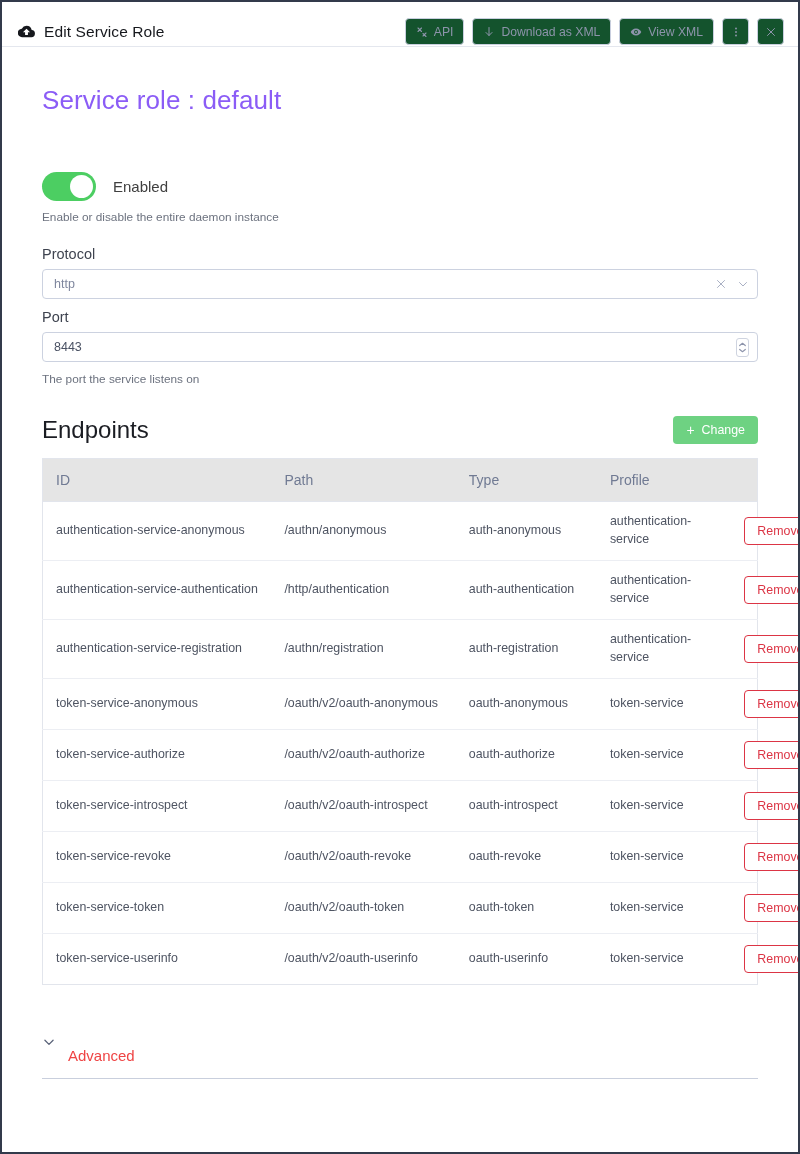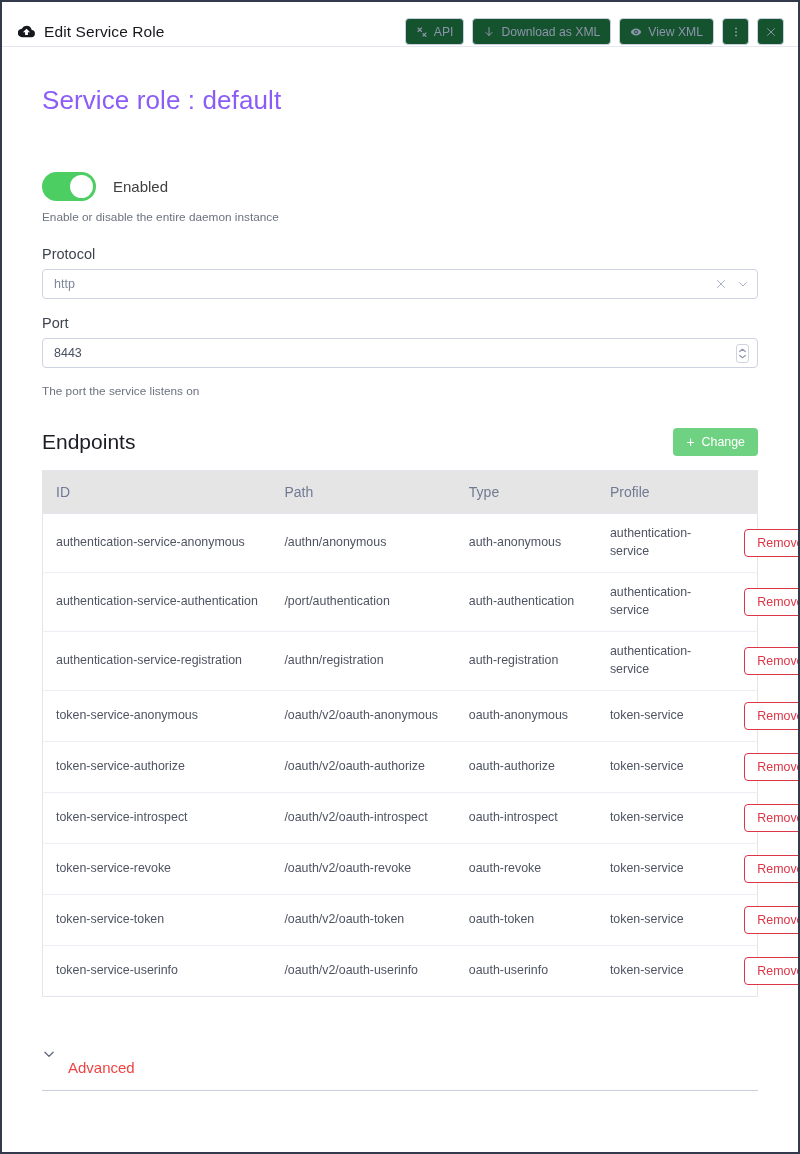--- a/index.html
+++ b/index.html
@@ -139,21 +139,21 @@
   .field-control {
     height: 30px;
     border: 1px solid #ccd2e0;
     border-radius: 4px;
     background: #fff;
     display: flex;
     align-items: center;
     padding: 0 8px 0 11px;
     font-size: 12.5px;
     color: #7f879e;
-    margin-bottom: 16px;
+    margin-bottom: 10px;
   }
   .field-control .value { flex: 1; }
   .field-control .value.dark { color: #4a5163; }
   .select-ind {
     display: flex;
     align-items: center;
     gap: 10px;
     color: #a9b0c4;
   }
   .sel-ico { width: 12px; height: 12px; display: block; }
@@ -173,21 +173,21 @@
   .spinner svg { width: 7px; height: 5px; display: block; }
 
   
   .section-head {
     display: flex;
     align-items: center;
     justify-content: space-between;
     margin: 30px 0 14px 0;
   }
   .section-title {
-    font-size: 21px;
+    font-size: 24px;
     font-weight: 400;
     color: #1b1d23;
     margin: 0;
   }
   .btn-change {
     background: #6ed282;
     border: none;
     border-radius: 4px;
     color: #fff;
     font-size: 12.4px;
@@ -393,21 +393,21 @@
       <tbody id="endpoints-body">
           <tr>
             <td>authentication-service-anonymous</td>
             <td>/authn/anonymous</td>
             <td>auth-anonymous</td>
             <td>authentication-service</td>
             <td class="cell-action"><button class="btn-remove">Remove</button></td>
           </tr>
           <tr>
             <td>authentication-service-authentication</td>
-            <td>/port/authentication</td>
+            <td>/http/authentication</td>
             <td>auth-authentication</td>
             <td>authentication-service</td>
             <td class="cell-action"><button class="btn-remove">Remove</button></td>
           </tr>
           <tr>
             <td>authentication-service-registration</td>
             <td>/authn/registration</td>
             <td>auth-registration</td>
             <td>authentication-service</td>
             <td class="cell-action"><button class="btn-remove">Remove</button></td>

